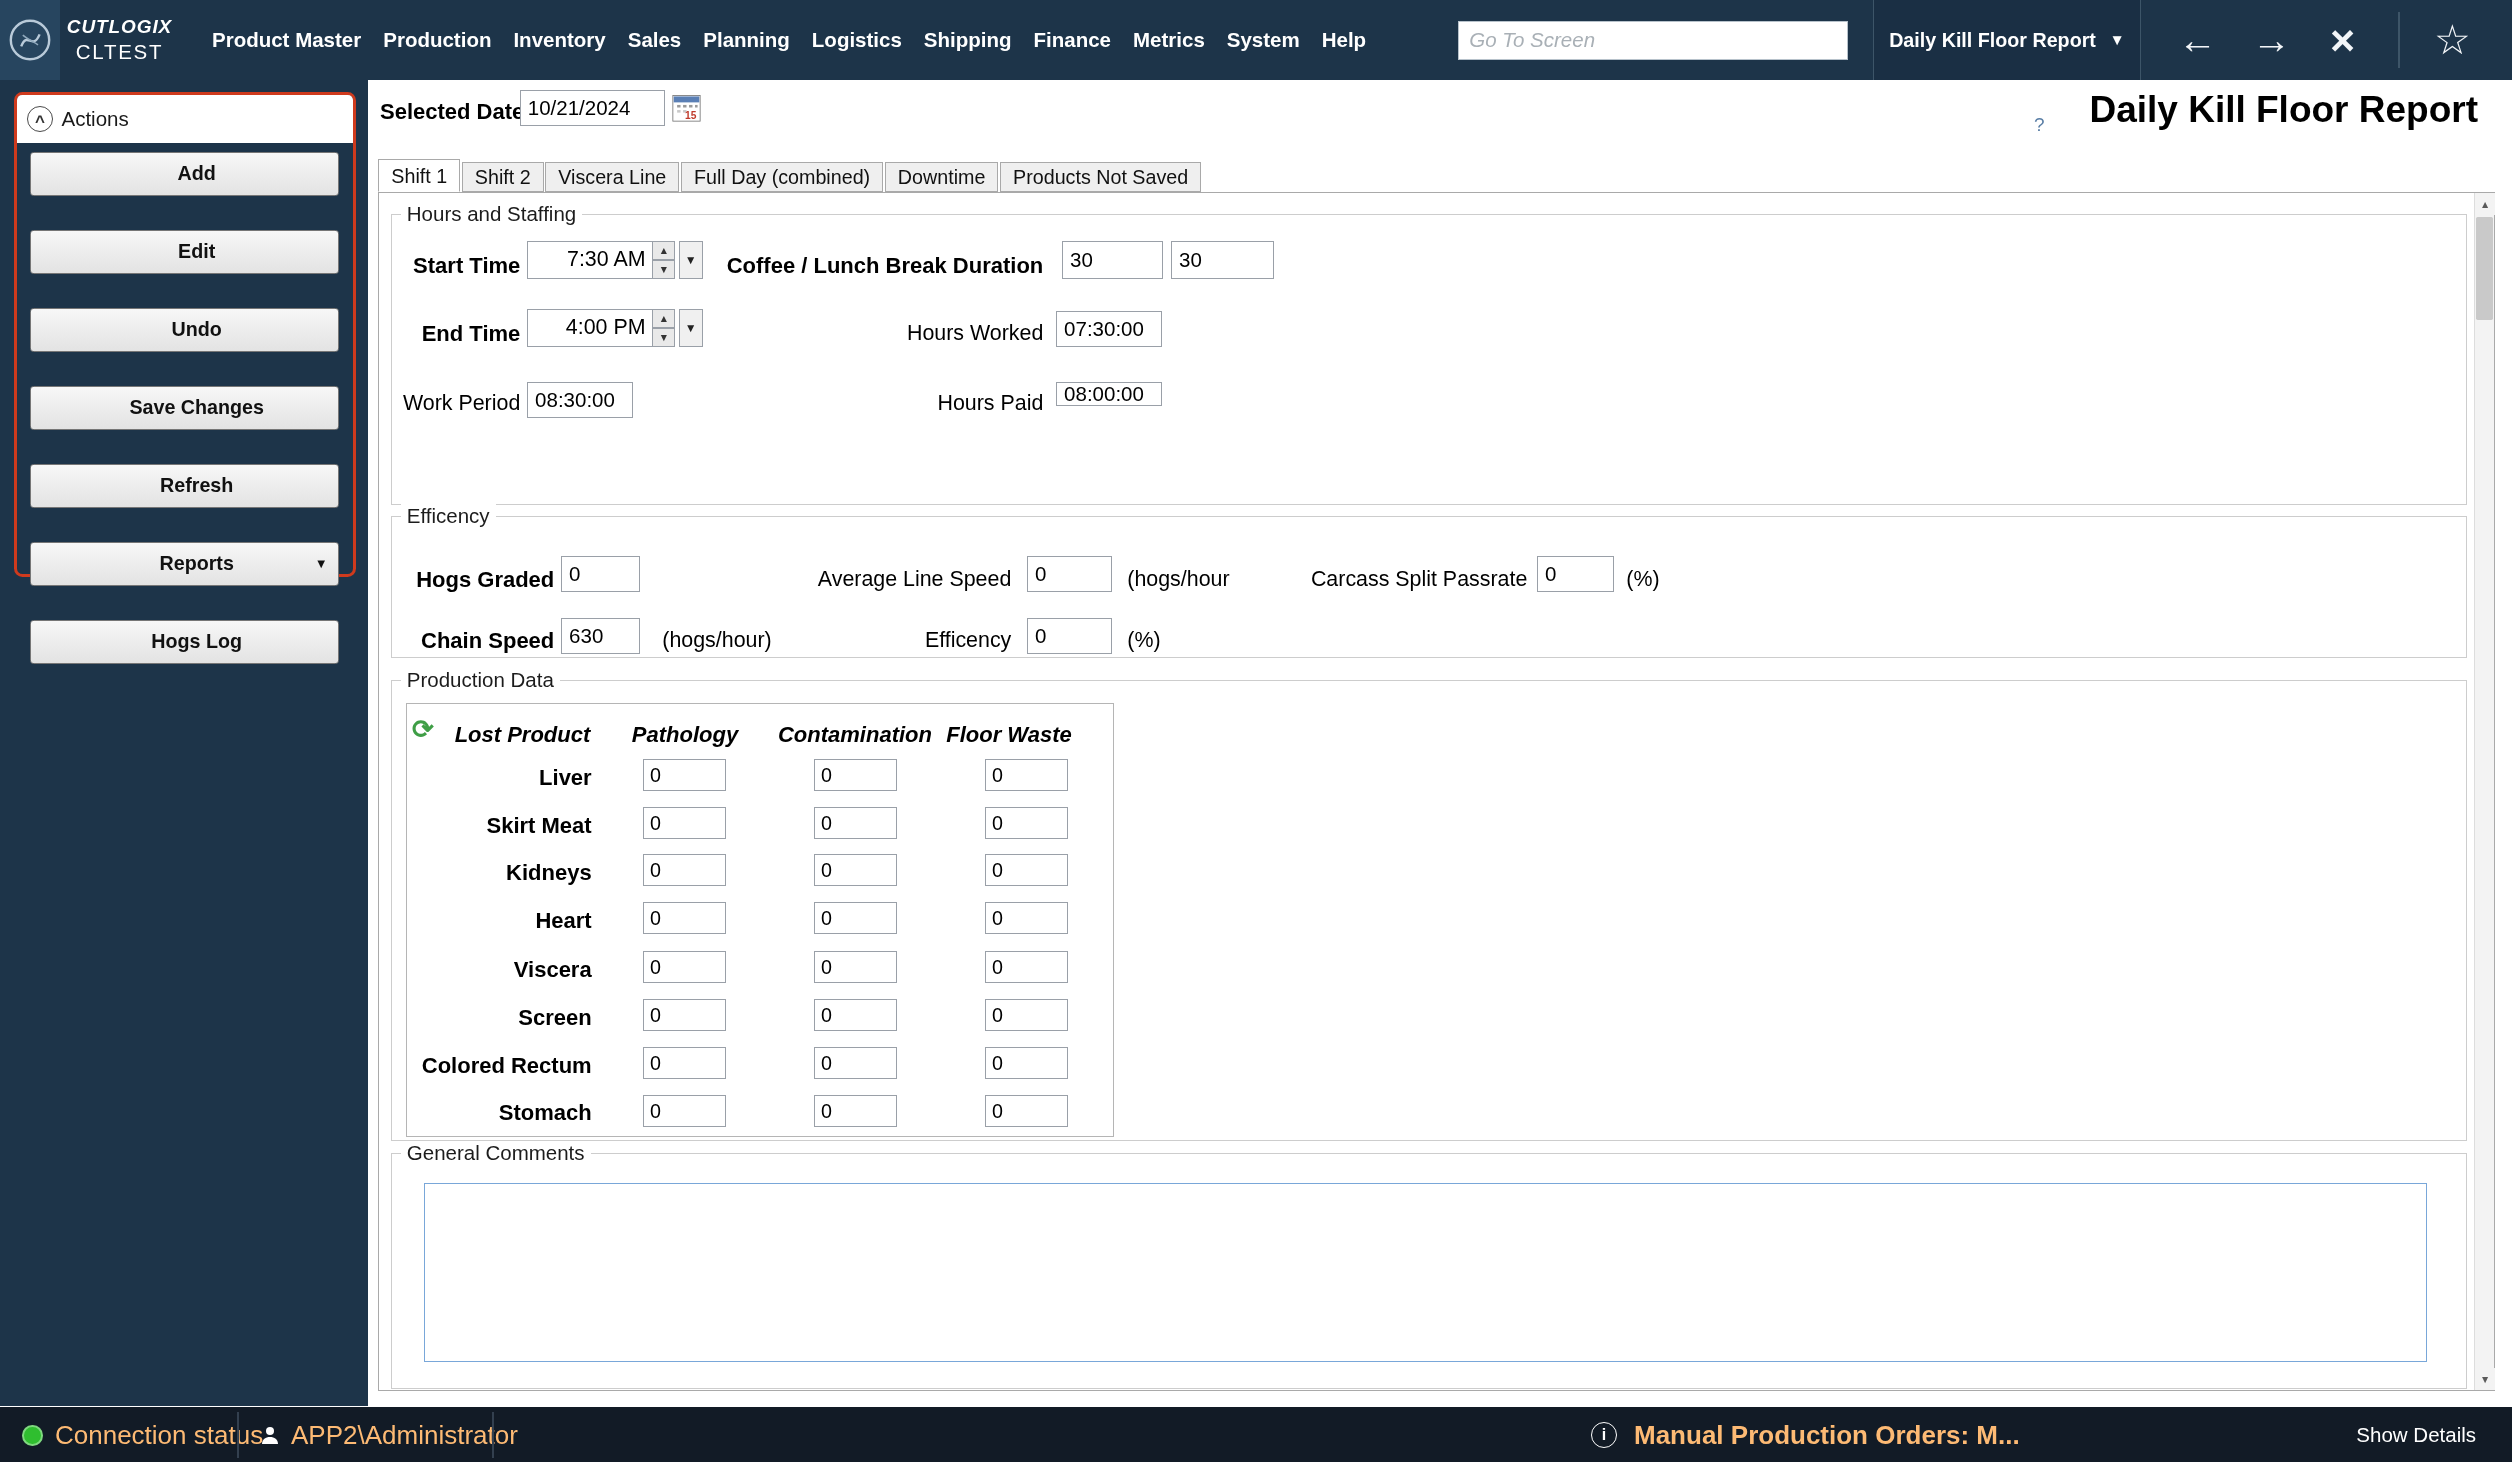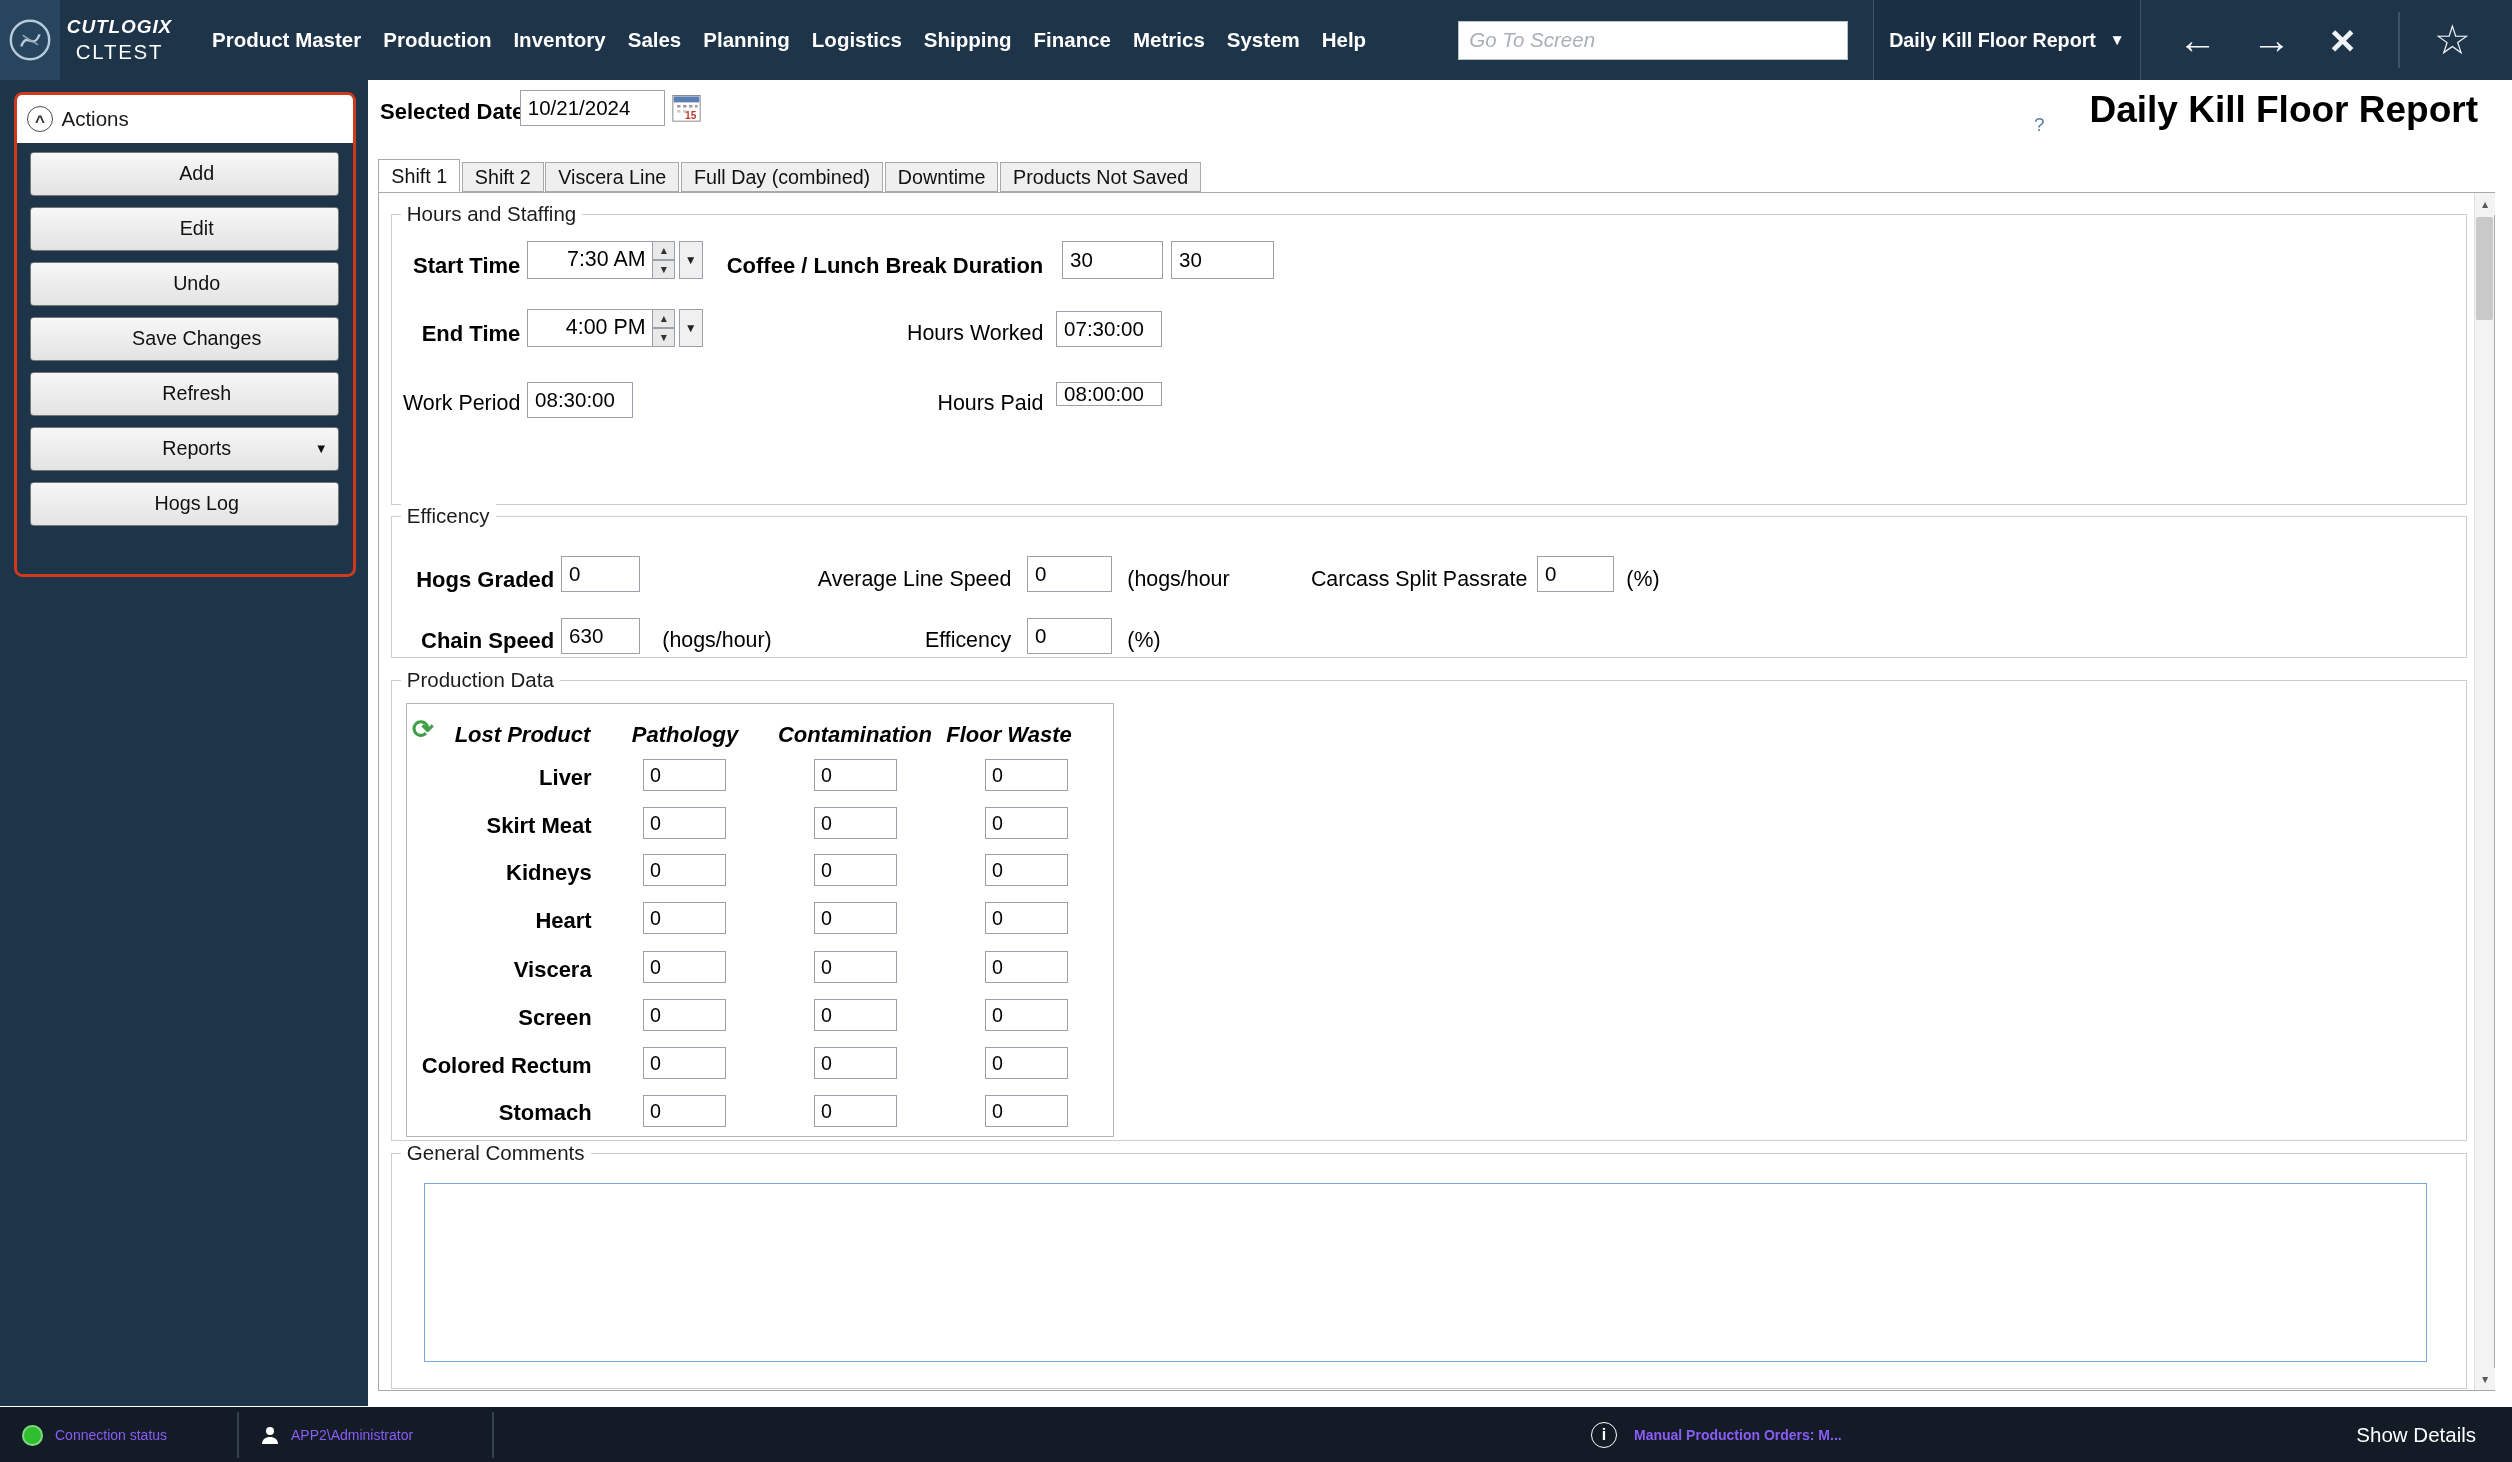--- a/index.html
+++ b/index.html
@@ -34,22 +34,22 @@
   
   .sidebar { position:absolute; left:0; top:80px; width:368px; height:1326px; background:#1d3449; }
   .actions-panel { position:absolute; left:13.7px; top:12px; width:342px; height:485px;
                    border:3.4px solid #cf3a1d; border-radius:8.5px; }
   .actions-header { height:48px; background:#fff; border-radius:5.1px 5.1px 0 0; display:flex; align-items:center; padding-left:10.3px; }
   .chev-circle { width:26px; height:26px; border:1.7px solid #4a4a4a; border-radius:50%; display:flex; align-items:center;
                  justify-content:center; font-size:17px; font-weight:bold; color:#333; }
   .chev-circle span { transform:translateY(2.6px); }
   .actions-title { margin-left:8.5px; font-size:20.5px; color:#1a1a1a; }
   .actions-body { padding:8.5px 13.7px 0 13.7px; }
-  .action-btn { position:relative; width:100%; height:44px; margin-bottom:11px; background:linear-gradient(#f7f7f7,#e3e3e3);
-                border:0.9px solid #767676; border-radius:3.4px; font-weight:normal; font-size:19.7px; color:#111;
+  .action-btn { position:relative; width:100%; height:44px; margin-bottom:34px; background:linear-gradient(#f7f7f7,#e3e3e3);
+                border:0.9px solid #767676; border-radius:3.4px; font-weight:bold; font-size:19.7px; color:#111;
                 text-align:center; line-height:41px; cursor:default;padding-left:24px; }
   .action-btn .btn-tri { position:absolute; right:10.3px; top:0; line-height:41px; font-size:13px; }
 
   
   .main { position:absolute; left:368px; top:80px; width:2144px; height:1326px; background:#fff; }
   .lbl   { position:absolute; font-size:21.4px; color:#000; }
   .lbl-b { position:absolute; font-size:22px; font-weight:bold; color:#000; }
   .tin { position:absolute; border:0.9px solid #9aa0a8; background:#fff; font-size:20.5px; padding:0 6.8px; color:#000;
          font-family:"Liberation Sans", sans-serif; }
 
@@ -96,21 +96,21 @@
   .vscroll { position:absolute; right:0; top:0; width:20.5px; height:1197px; background:#f3f3f3; border-left:0.9px solid #ddd; }
   .scroll-arrow { position:absolute; left:0; width:20.5px; height:22px; display:flex; align-items:center; justify-content:center;
                   font-size:10.3px; color:#5a5a5a; background:#f3f3f3; cursor:default; }
   .scroll-arrow.top { top:0; } .scroll-arrow.bottom { bottom:0; }
   .scroll-thumb { position:absolute; left:1.7px; top:24px; width:17px; height:103px; background:#c9c9c9; border-radius:1.7px; }
 
   
   .statusbar { position:absolute; left:0; top:1407px; width:2512px; height:56px; background:#121b26; color:#fff; }
   .status-dot { position:absolute; left:22px; top:18px; width:20.5px; height:20.5px; border-radius:50%;
                 background:#2fbe2f; border:2.6px solid #7fd97f; }
-  .st-text { position:absolute; top:0; line-height:56px; font-size:14px; color:#8b5cf6; white-space:nowrap; }
+  .st-text { position:absolute; top:0; line-height:56px; font-size:26px; color:#fdba74; white-space:nowrap; }
   .st-sep { position:absolute; top:5.1px; width:1.7px; height:46px; background:#33404f; }
   .user-ic { position:absolute; left:258px; top:16px; }
   .info-ic { position:absolute; left:1591px; top:15.4px; width:26px; height:26px; border:1.7px solid #fff; border-radius:50%;
              display:flex; align-items:center; justify-content:center; font-size:16px; font-weight:bold; color:#fff; }
   .st-msg { left:1634px; font-weight:bold; }
   .st-details { right:36px; left:auto; position:absolute; top:0; line-height:56px; font-size:20.5px; color:#fff; cursor:default; }
 </style>
 </head>
 <body>
 

